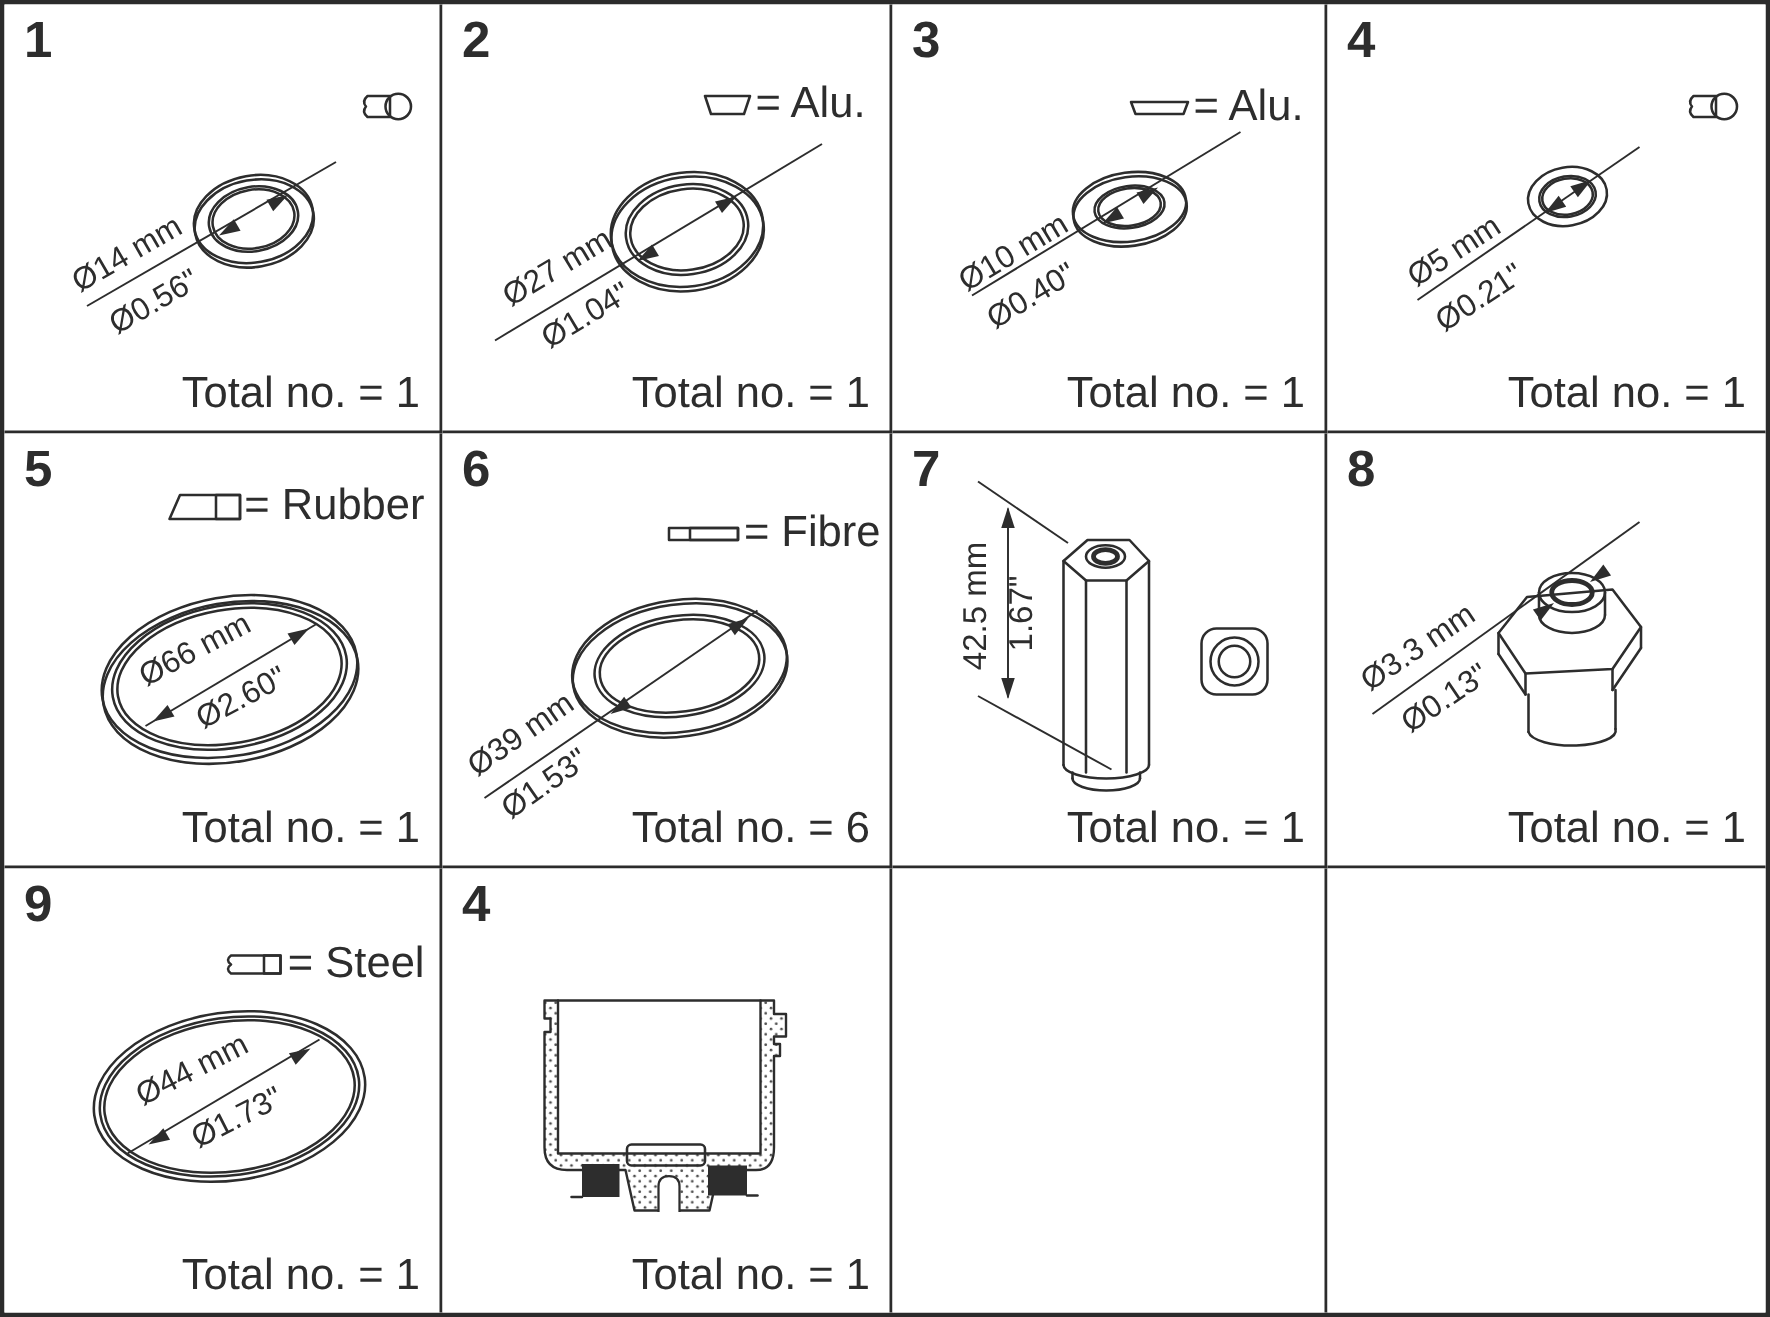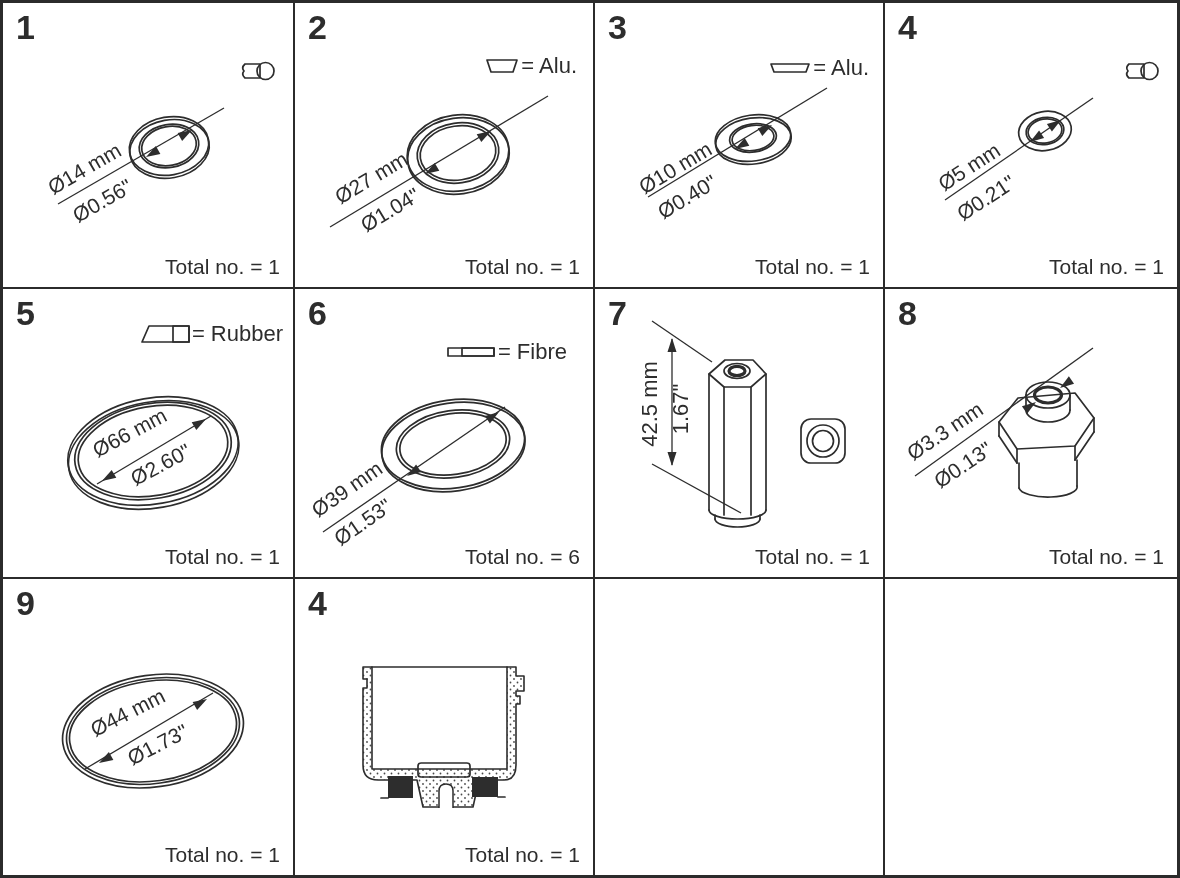--- a/index.html
+++ b/index.html
@@ -8,22 +8,22 @@
     border:3px solid #2b2b2b;box-sizing:border-box;
     display:grid;grid-template-columns:292px 300px 290px 292px;
     grid-template-rows:286px 290px 296px;
     font-family:"Liberation Sans",sans-serif;color:#2d2d2d;
   }
   .cell{position:relative;border-right:2px solid #2b2b2b;border-bottom:2px solid #2b2b2b;
         box-sizing:border-box;overflow:hidden;background:#fff;}
   .cell.last-col{border-right:none}
   .cell.last-row{border-bottom:none}
   .num{position:absolute;top:5px;left:13px;font-size:34px;font-weight:700;}
-  .total{position:absolute;bottom:8px;right:13px;font-size:21px;}
-  .legend{position:absolute;display:flex;align-items:center;gap:1px;font-size:22px;white-space:nowrap;}
+  .total{position:absolute;bottom:8px;right:13px;font-size:29px;}
+  .legend{position:absolute;display:flex;align-items:center;gap:1px;font-size:29px;white-space:nowrap;}
   .corner-icon{position:absolute;}
   svg.draw{position:absolute;left:0;top:0;}
   .ln{fill:none;stroke:#2d2d2d;stroke-width:1.7;stroke-linejoin:round;stroke-linecap:round;}
   .dim{fill:none;stroke:#2d2d2d;stroke-width:1.3;}
   .ah{fill:#2d2d2d;stroke:none;}
   .boldln{fill:none;stroke:#2d2d2d;stroke-width:3.2;}
   svg text{fill:#2d2d2d;font-size:21px;font-family:"Liberation Sans",sans-serif;text-anchor:middle;}
   svg text.vdim{font-size:22px;}
 </style>
 </head>
@@ -160,21 +160,21 @@
       <polygon class="ah" points="0,0 -14,4.5 -14,-4.5" transform="translate(203,130) rotate(-31)"></polygon>
       <polygon class="ah" points="0,0 -14,4.5 -14,-4.5" transform="translate(99,192) rotate(149)"></polygon>
       <text transform="translate(130,150) rotate(-28)">Ø66 mm</text>
       <text transform="translate(161,182) rotate(-28)">Ø2.60"</text>
     </svg>
     <div class="total">Total no. = 1</div>
   </div>
 
   <div class="cell">
     <div class="num">6</div>
-    <div class="legend" style="top:50px;right:26px">
+    <div class="legend" style="top:50px;right:6px">
       <svg width="52" height="16">
         <rect class="ln" x="3" y="4" width="46" height="8" fill="#fff"></rect>
         <rect class="ln" x="17" y="4" width="32" height="8" fill="url(#densehatch)"></rect>
       </svg>
       <span>= Fibre</span>
     </div>
     <svg class="draw" width="300" height="286" viewBox="0 0 300 286">
       <g transform="rotate(-8 158 155)">
         <ellipse class="ln" cx="158" cy="158" rx="72" ry="44"></ellipse>
         <ellipse class="ln" cx="158" cy="155" rx="72" ry="44"></ellipse>
@@ -249,20 +249,27 @@
       <line class="ln" x1="192" y1="171" x2="192" y2="197"></line>
       <path class="ln" d="M134,199 A29,10 0 0 0 192,197"></path>
       <text transform="translate(64,148) rotate(-34)">Ø3.3 mm</text>
       <text transform="translate(82,182) rotate(-34)">Ø0.13"</text>
     </svg>
     <div class="total">Total no. = 1</div>
   </div>
 
   <div class="cell last-row">
     <div class="num">9</div>
+    <div class="legend" style="top:47px;right:10px">
+      <svg width="46" height="20">
+        <path class="ln" d="M9,4 H42 V16 H9 q-4,-3 0,-6 q-4,-3 0,-6 Z" fill="#fff"></path>
+        <rect class="ln" x="31" y="4" width="11" height="12" fill="url(#densehatch)"></rect>
+      </svg>
+      <span>= Steel</span>
+    </div>
     <svg class="draw" width="292" height="292" viewBox="0 0 292 292">
       <g transform="rotate(-8 150 152)">
         <ellipse class="ln" cx="150" cy="152" rx="91" ry="56"></ellipse>
         <ellipse class="ln" cx="150" cy="152" rx="87" ry="52.5"></ellipse>
         <ellipse class="ln" cx="150" cy="152" rx="84" ry="50"></ellipse>
       </g>
       <line class="dim" x1="82" y1="190" x2="210" y2="114"></line>
       <polygon class="ah" points="0,0 -14,4.5 -14,-4.5" transform="translate(204,120) rotate(-30)"></polygon>
       <polygon class="ah" points="0,0 -14,4.5 -14,-4.5" transform="translate(96,184) rotate(150)"></polygon>
       <text transform="translate(128,140) rotate(-27)">Ø44 mm</text>

